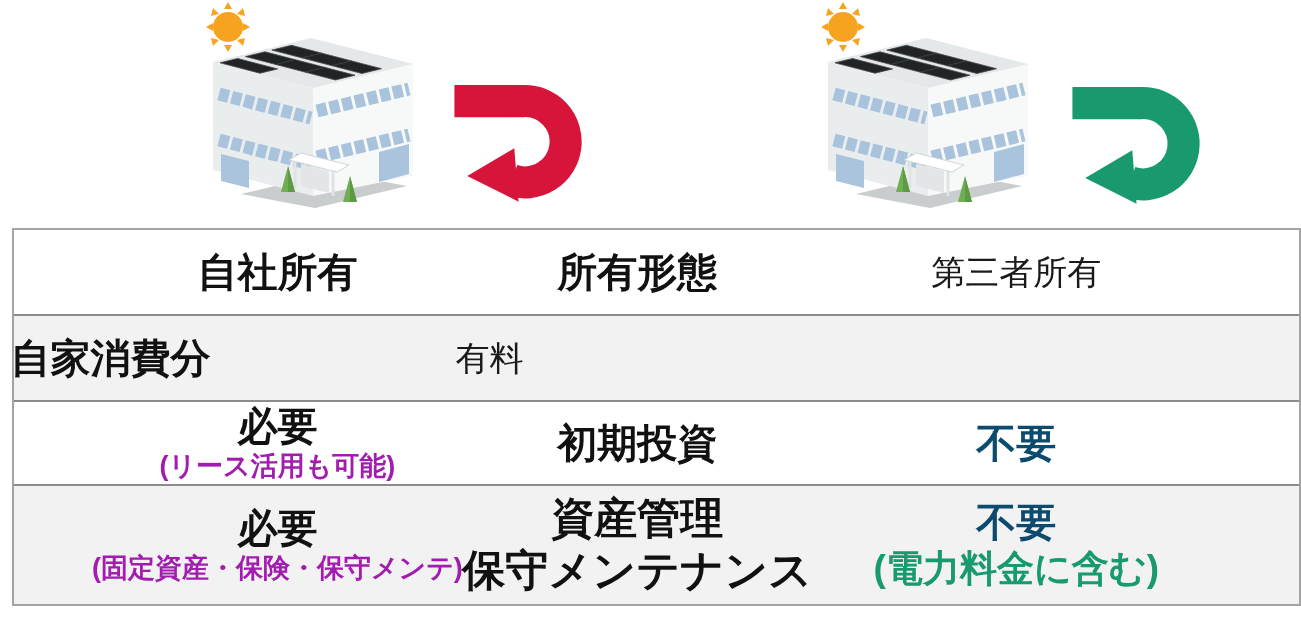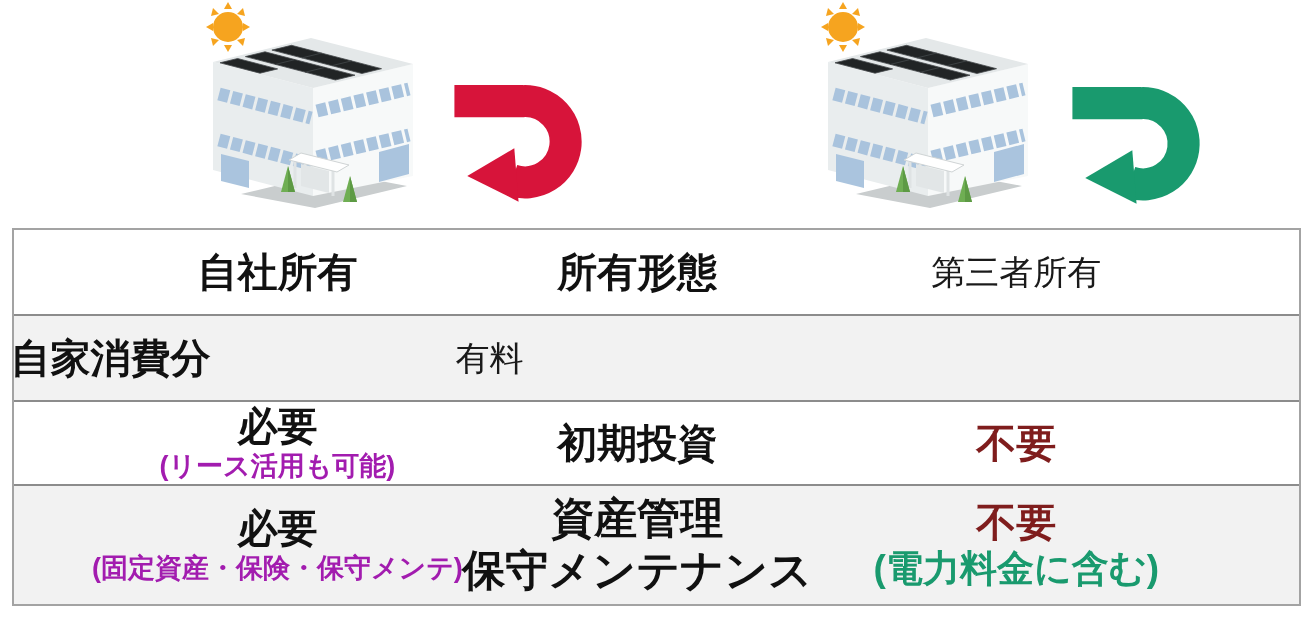--- a/index.html
+++ b/index.html
@@ -15,21 +15,21 @@
   .row{display:flex;align-items:stretch;}
   .row + .row{border-top:2px solid #8c8c8c;}
   .row.alt{background:#f2f2f2;}
   .r1{height:84px;} .r2{height:84px;} .r3{height:82px;} .r4{height:118px;}
   .cell{display:flex;flex-direction:column;justify-content:center;align-items:center;
         white-space:nowrap;overflow:visible;}
   .c-left{width:41%;} .c-mid{width:15%;} .c-right{width:44%;}
   .main{font-size:40px;font-weight:700;color:#111;line-height:1.12;}
   .thin{font-weight:400;font-size:34px;color:#1a1a1a;}
   .red{color:#d7143a;}
-  .green{color:#7f1d1d;}
+  .green{color:#0c4a6e;}
   .note{font-size:27px;font-weight:700;color:#a21caf;line-height:1.15;margin-top:3px;}
   .note.green{color:#199a6e;}
   .note.big{font-size:37px;}
   .mid-line{font-size:43px;font-weight:700;color:#111;line-height:1.2;}
   .defs-holder{position:absolute;width:0;height:0;overflow:hidden;}
 </style>
 </head>
 <body>
 
 <div class="stage">

